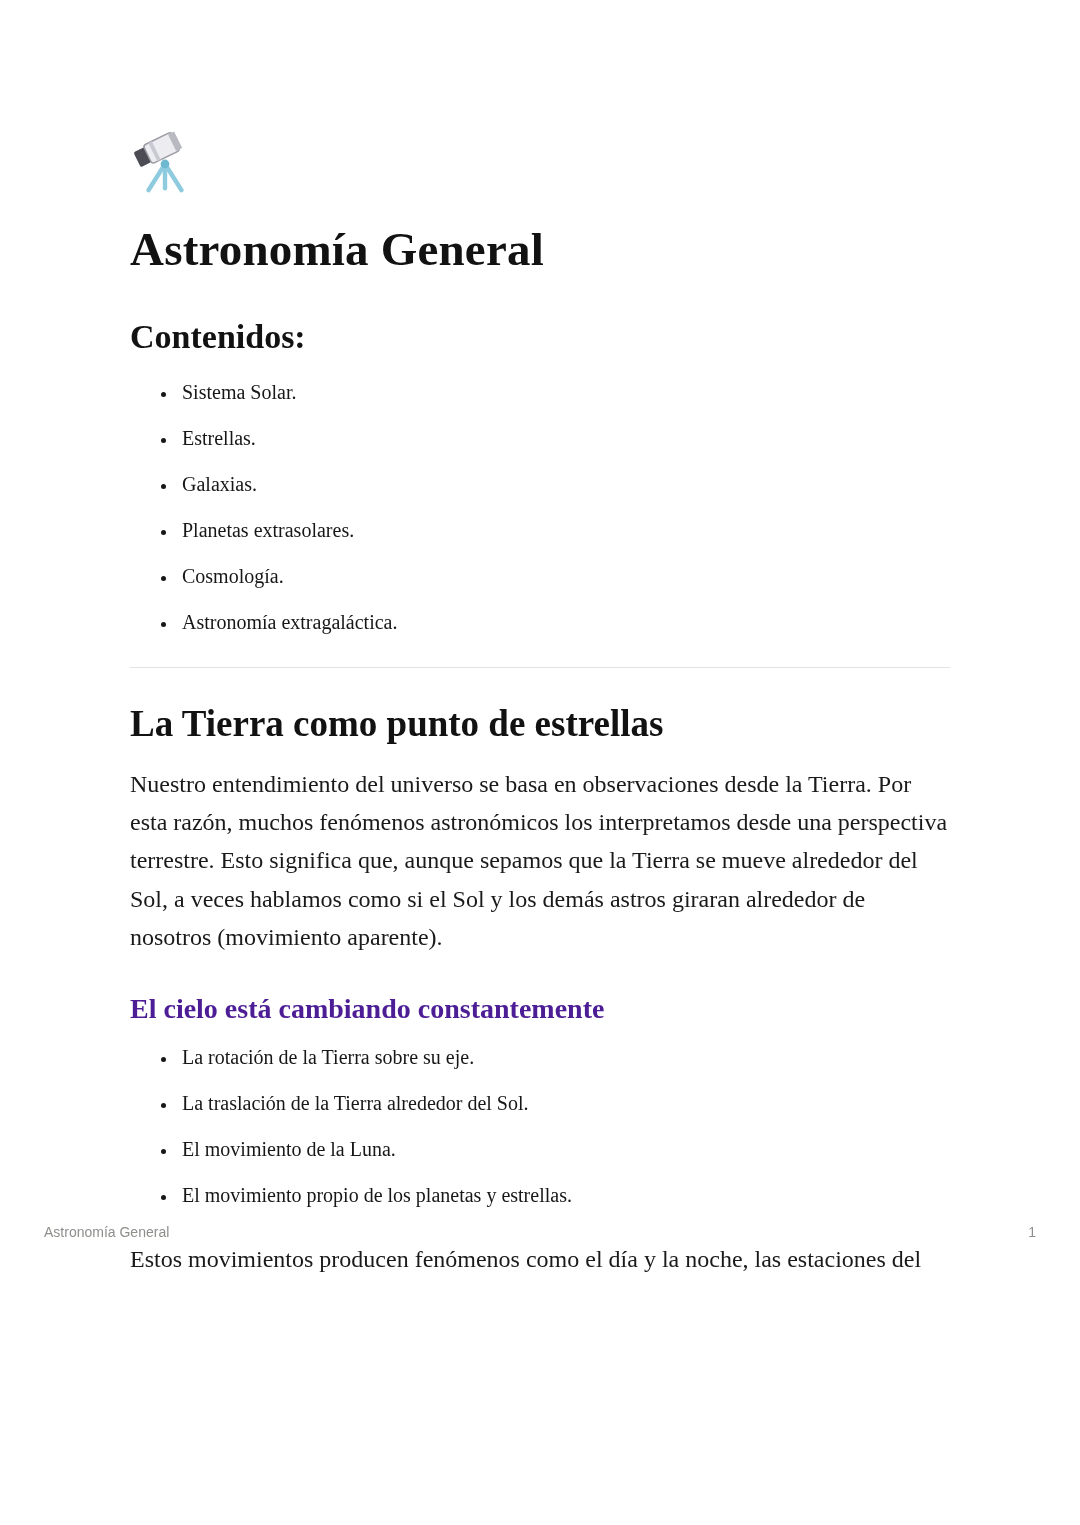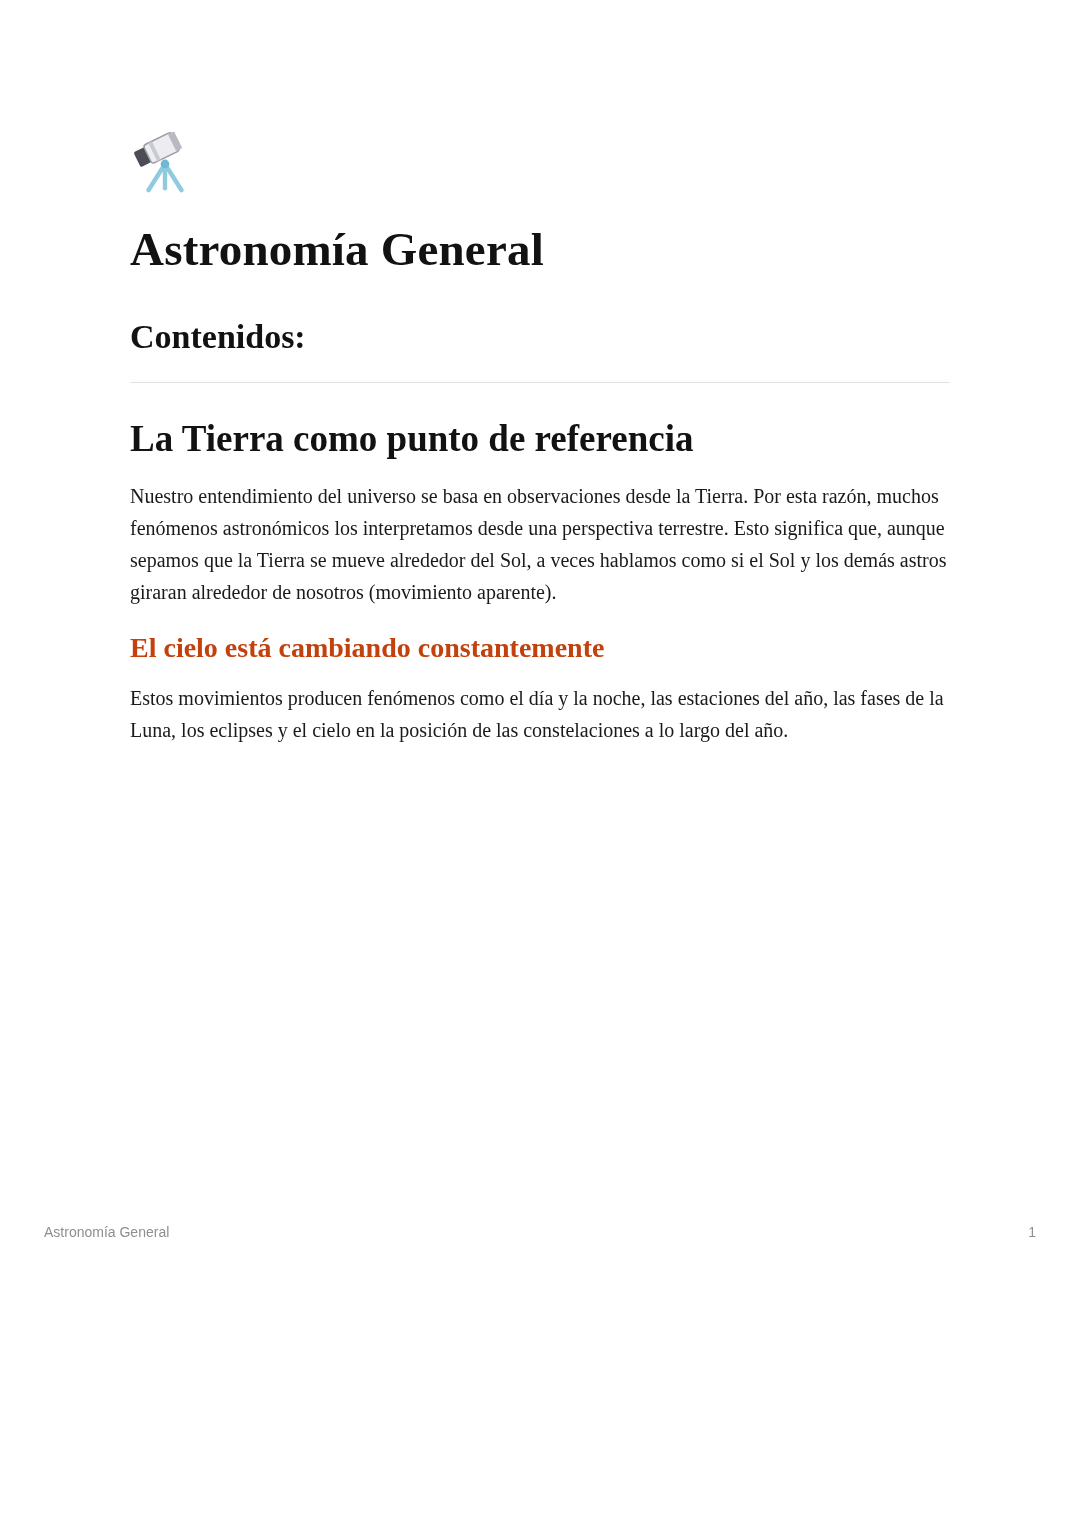--- a/index.html
+++ b/index.html
@@ -61,25 +61,25 @@
   }
   h2.section-heading {
     font-size: 37px;
     font-weight: 700;
     margin: 0 0 20px 0;
     color: #121212;
   }
   h3.sub-heading {
     font-size: 28px;
     font-weight: 700;
-    margin: 24px 0 18px 0;
-    color: #c2410c;
+    margin: 36px 0 18px 0;
+    color: #4c1d95;
   }
   p.body-text {
-    font-size: 20px;
+    font-size: 24px;
     line-height: 1.6;
     margin: 0 0 22px 0;
     color: #1a1a1a;
   }
   .footer {
     position: absolute;
     left: 0;
     right: 0;
     bottom: 44px;
     padding: 0 44px;
@@ -108,30 +108,44 @@
       <line x1="36" y1="37" x2="53" y2="64" stroke="#8ecbdf" stroke-width="4.5" stroke-linecap="round"></line>
       <line x1="36" y1="37" x2="36" y2="62" stroke="#8ecbdf" stroke-width="4.5" stroke-linecap="round"></line>
       <circle cx="36" cy="37" r="4.5" fill="#6fb8d2"></circle>
     </svg>
   </div>
 
   <h1 class="doc-title">Astronomía General</h1>
 
   <h2 class="contents-heading">Contenidos:</h2>
 
+  <ul class="doc-list">
+    <li>Sistema Solar.</li>
+    <li>Estrellas.</li>
+    <li>Galaxias.</li>
+    <li>Planetas extrasolares.</li>
+    <li>Cosmología.</li>
+    <li>Astronomía extragaláctica.</li>
+  </ul>
 
   <hr class="divider">
 
-  <h2 class="section-heading">La Tierra como punto de referencia</h2>
+  <h2 class="section-heading">La Tierra como punto de estrellas</h2>
 
   <p class="body-text">Nuestro entendimiento del universo se basa en observaciones desde la Tierra. Por esta razón, muchos fenómenos astronómicos los interpretamos desde una perspectiva terrestre. Esto significa que, aunque sepamos que la Tierra se mueve alrededor del Sol, a veces hablamos como si el Sol y los demás astros giraran alrededor de nosotros (movimiento aparente).</p>
 
   <h3 class="sub-heading">El cielo está cambiando constantemente</h3>
 
 
+  <ul class="doc-list">
+    <li>La rotación de la Tierra sobre su eje.</li>
+    <li>La traslación de la Tierra alrededor del Sol.</li>
+    <li>El movimiento de la Luna.</li>
+    <li>El movimiento propio de los planetas y estrellas.</li>
+  </ul>
 
   <p class="body-text">Estos movimientos producen fenómenos como el día y la noche, las estaciones del año, las fases de la Luna, los eclipses y el cielo en la posición de las constelaciones a lo largo del año.</p>
 
   <div class="footer">
     <span>Astronomía General</span>
     <span>1</span>
   </div>
 
 </div>
 

